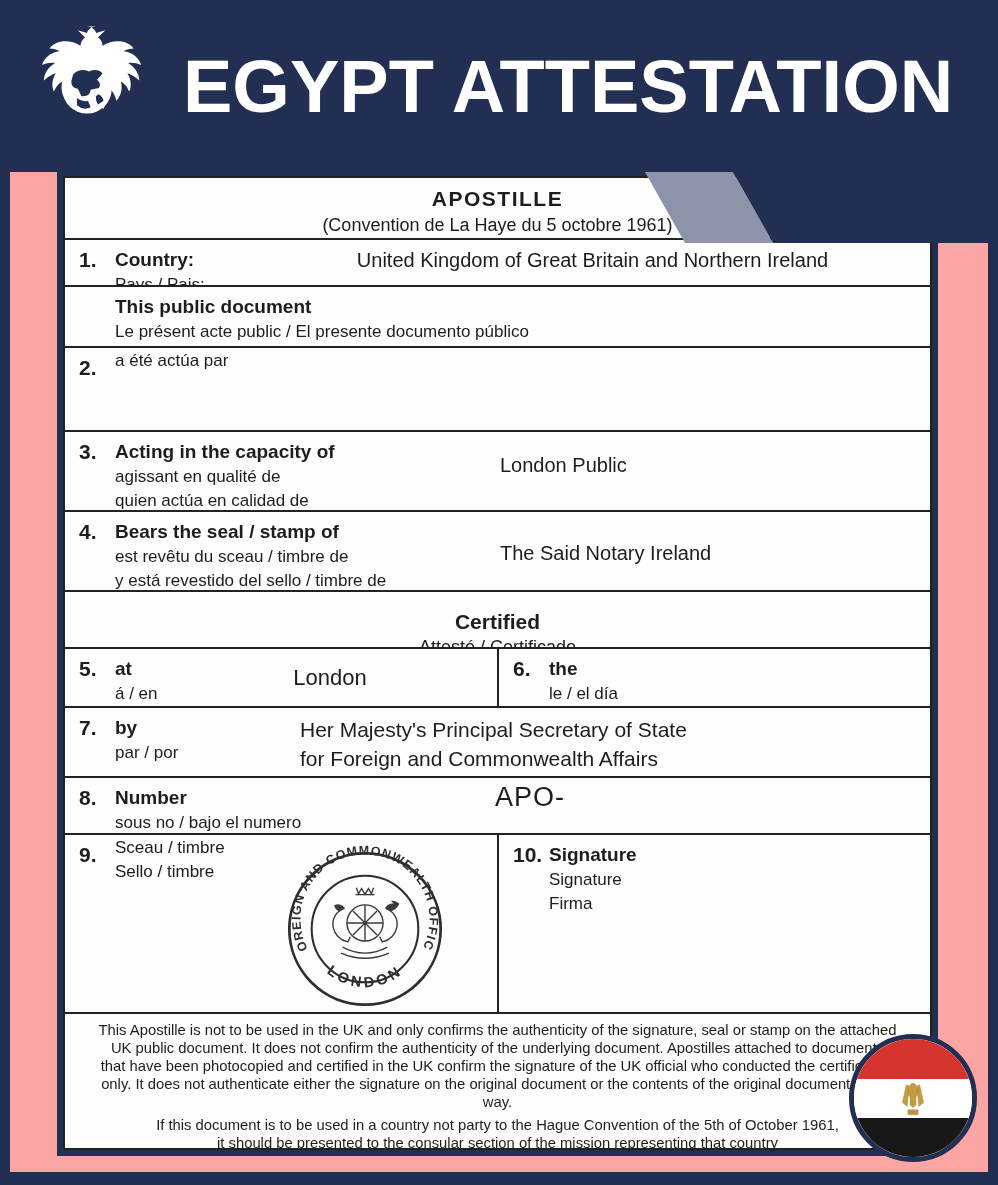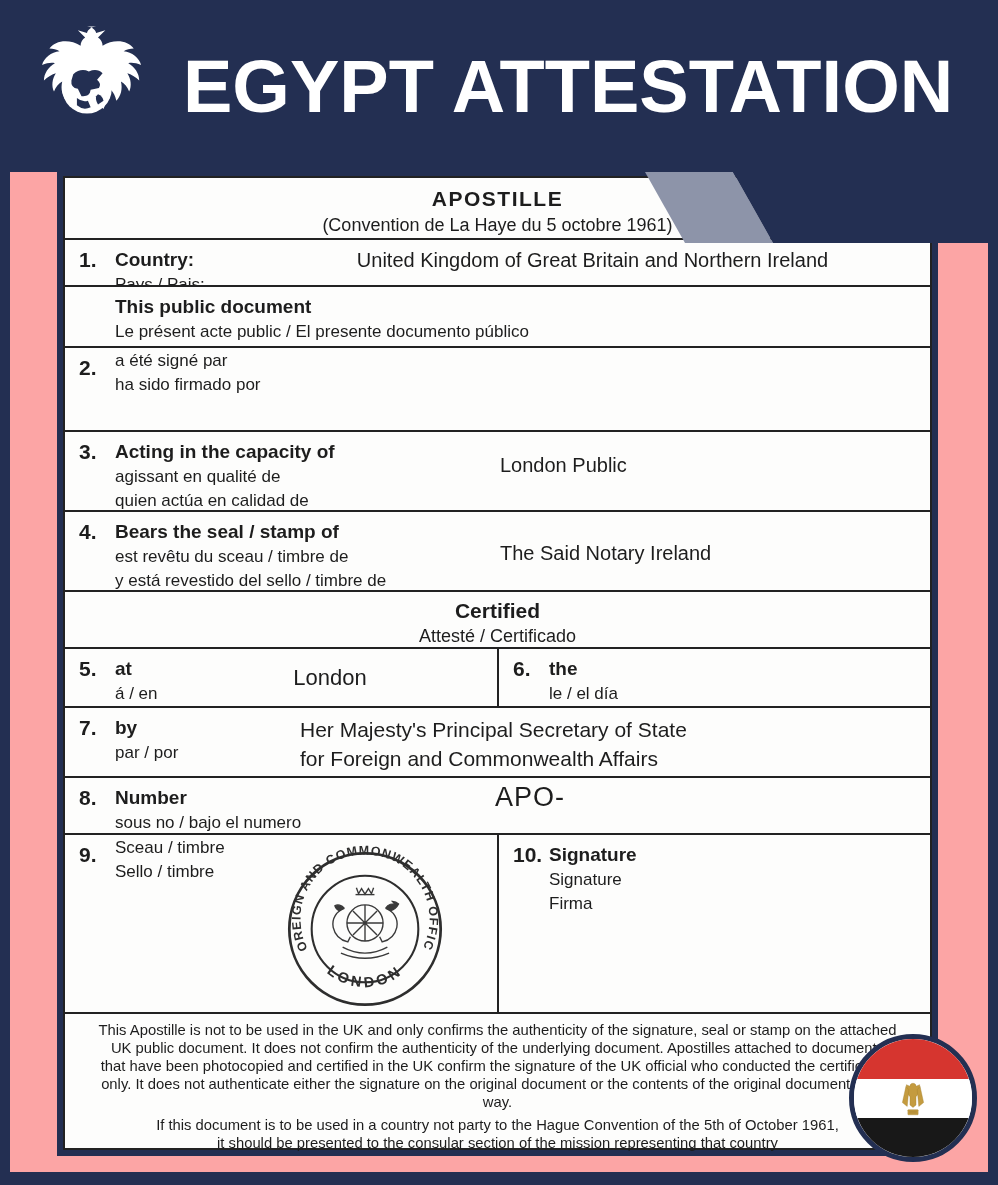--- a/index.html
+++ b/index.html
@@ -49,21 +49,21 @@
   .val{position:absolute;font-size:20px;}
   .val-country{left:200px;right:10px;top:9px;text-align:center;}
   .val-capacity{left:435px;top:22px;}
   .val-sealof{left:435px;top:30px;}
   .val-london{left:190px;width:150px;top:16px;text-align:center;font-size:22px;}
   .val-by{left:235px;right:25px;top:7px;text-align:left;font-size:21px;line-height:29px;}
   .val-number{left:430px;top:4px;font-size:27px;letter-spacing:1px;}
   .cells{display:flex;height:100%;}
   .cellL{position:relative;width:434px;box-sizing:border-box;border-right:2px solid #222222;height:100%;}
   .cellR{position:relative;flex:1;height:100%;}
-  .cert-lbl{margin-top:7px;font-size:21px;font-weight:bold;}
+  .cert-lbl{margin-top:18px;font-size:21px;font-weight:bold;}
   .cert-sub{margin-top:3px;font-size:18px;}
   .seal-svg{position:absolute;left:214px;top:8px;width:172px;height:172px;}
   
   .foot{padding-top:7px;text-align:center;}
   .foot-p1{margin:0 auto;max-width:800px;font-size:14.8px;line-height:18px;}
   .foot-p2{margin:5px auto 0;max-width:690px;font-size:14.8px;line-height:18px;}
   
   .flag{position:absolute;left:849px;top:1034px;width:128px;height:128px;box-sizing:border-box;
     border:5px solid #232f52;border-radius:50%;overflow:hidden;z-index:10;background:#fff;}
   .flag-band{width:100%;}
@@ -118,22 +118,21 @@
         <div class="val val-country">United Kingdom of Great Britain and Northern Ireland</div>
       </div>
 
       <div class="r r-publicdoc">
         <div class="lbl">This public document</div>
         <div class="sub">Le présent acte public / El presente documento público</div>
       </div>
 
       <div class="r r-signedby">
         <span class="num">2.</span>
-        <div class="sub">a été signé par</div>
-        <div class="sub">ha sido firmado por</div>
+        <div class="sub">a été actúa par</div>
       </div>
 
       <div class="r r-capacity">
         <span class="num">3.</span>
         <div class="lbl">Acting in the capacity of</div>
         <div class="sub">agissant en qualité de</div>
         <div class="sub">quien actúa en calidad de</div>
         <div class="val val-capacity">London Public</div>
       </div>
 

